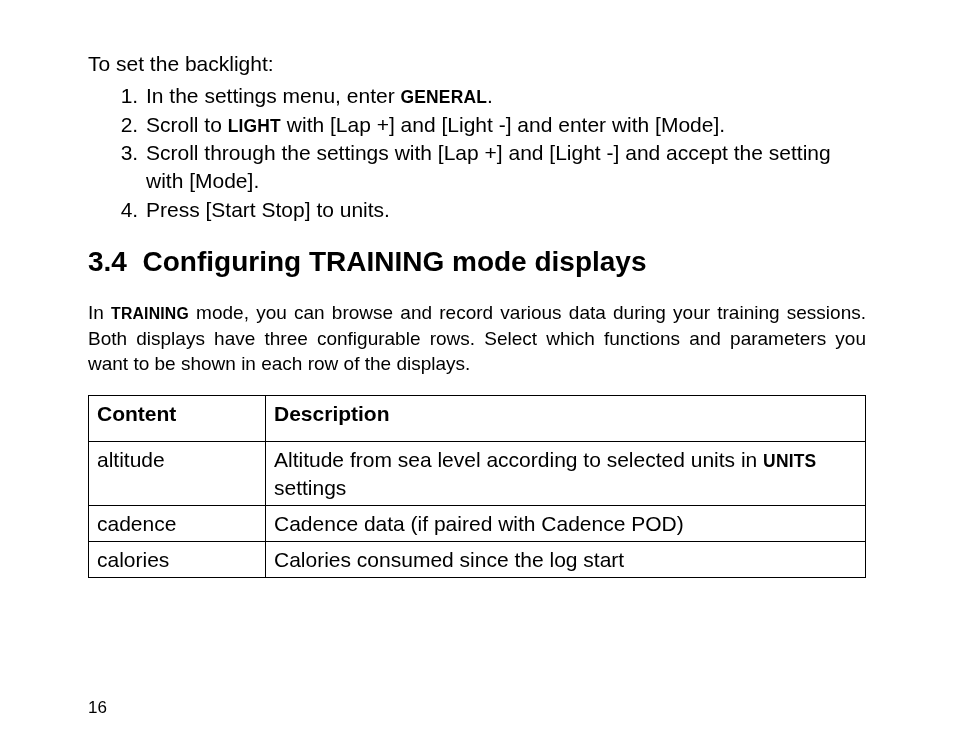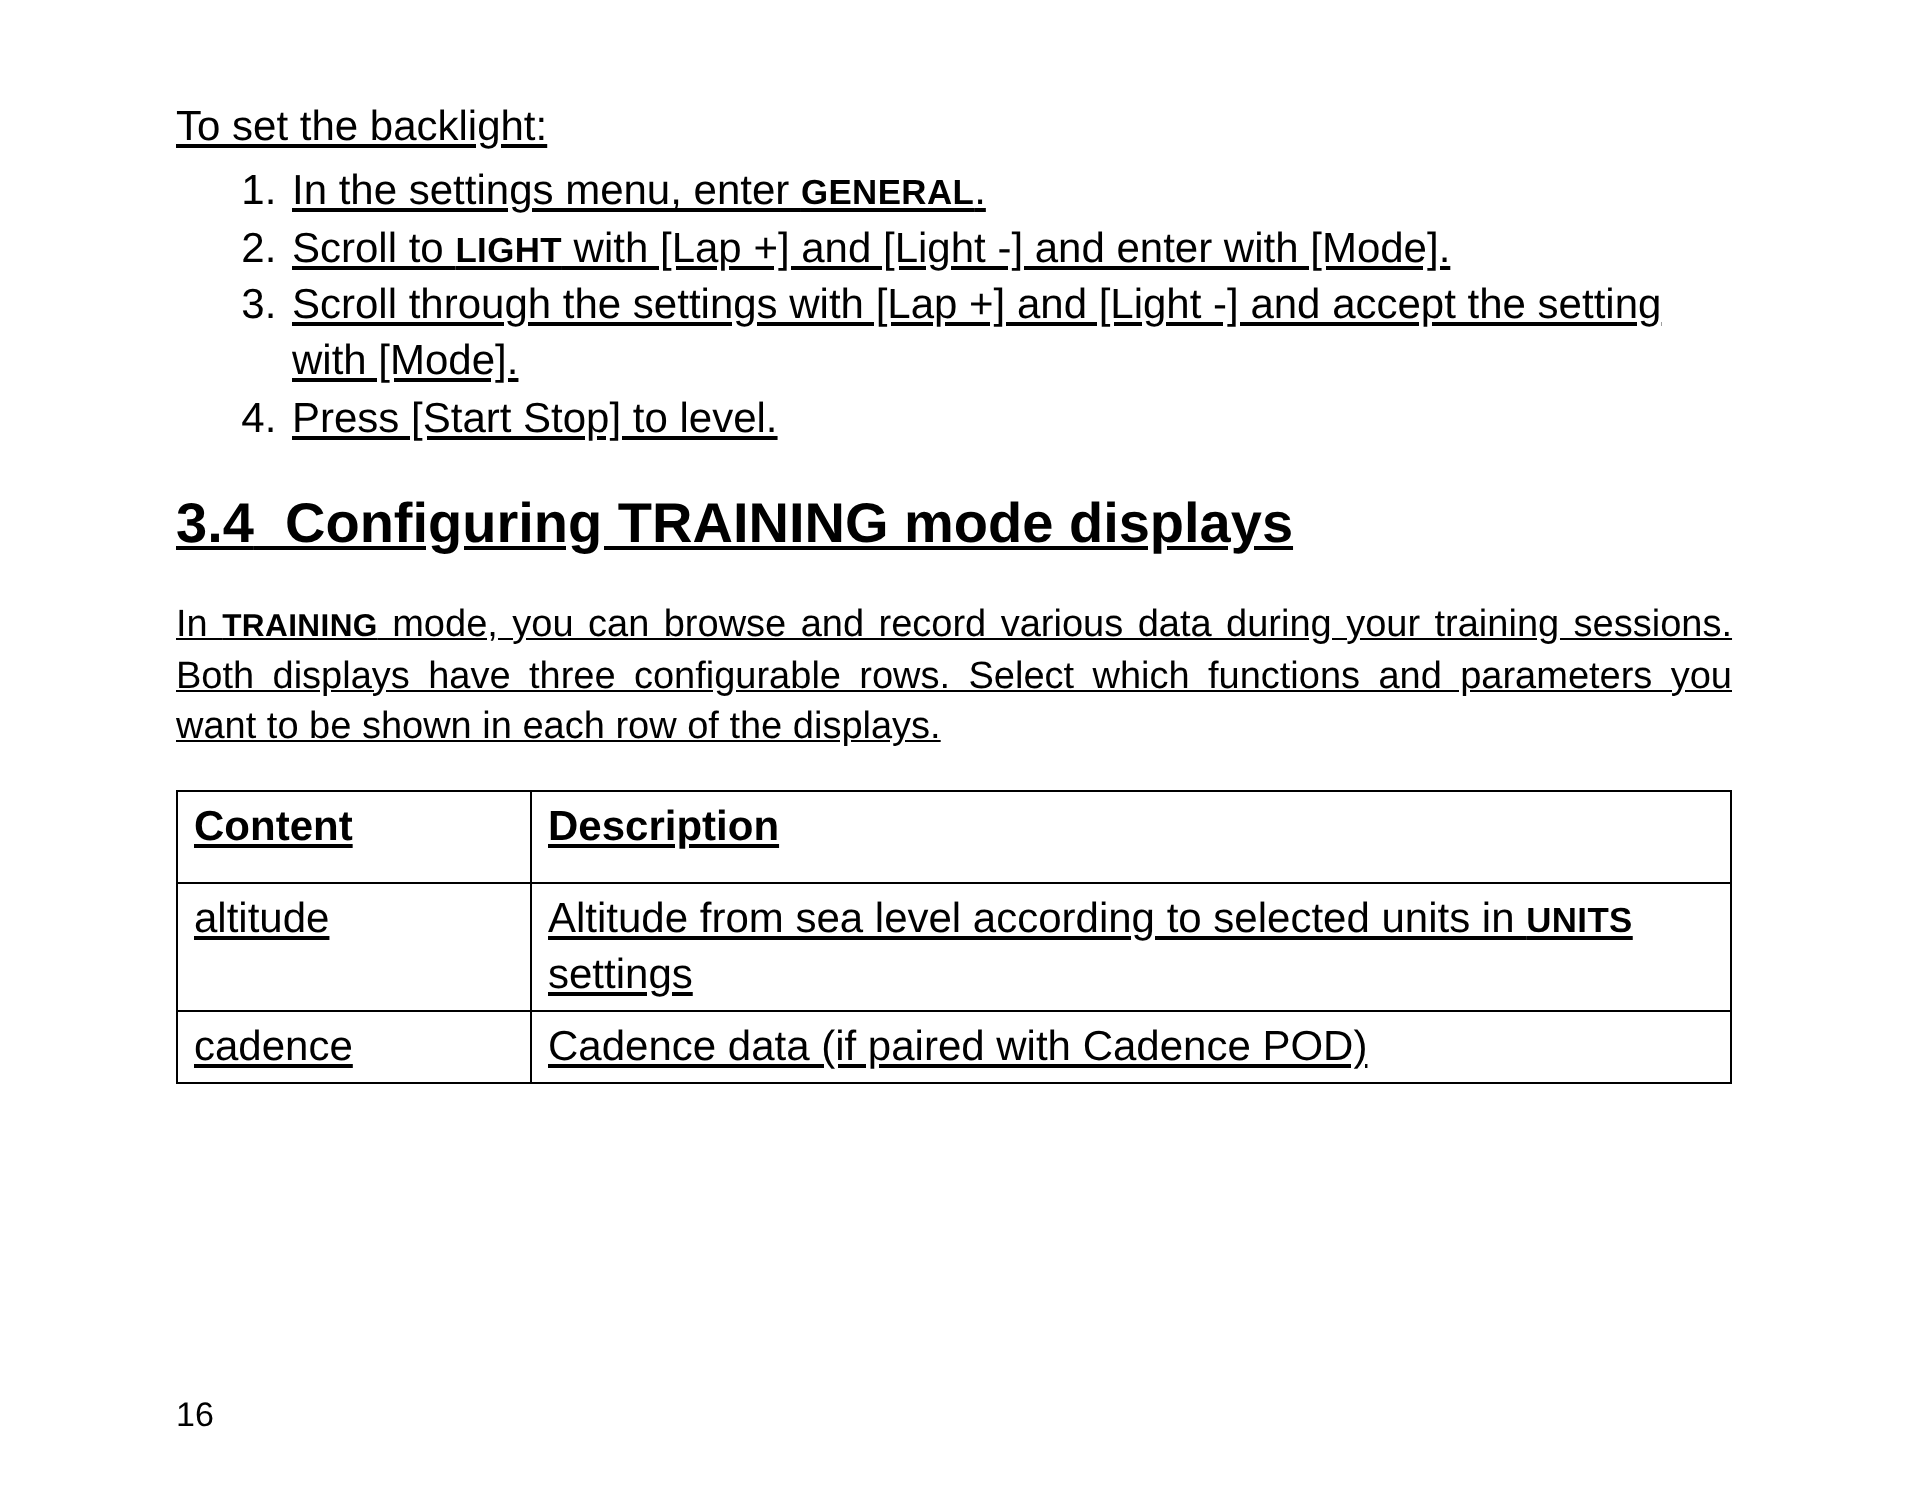--- a/index.html
+++ b/index.html
@@ -8,21 +8,20 @@
     background: #fff;
     font-family: "Segoe UI", "Helvetica Neue", Arial, sans-serif;
     color: #000;
   }
   .page {
     width: 954px;
     height: 752px;
     box-sizing: border-box;
     padding: 50px 88px 40px 88px;
     position: relative;
-    text-decoration: underline;
   }
   .lead {
     font-size: 21px;
     line-height: 1.35;
     margin: 0 0 4px 0;
   }
   ol.steps {
     margin: 0 0 18px 0;
     padding-left: 56px;
     font-size: 21px;
@@ -86,21 +85,21 @@
     <li>
       <span>In the settings menu, enter </span><span class="sc">GENERAL</span><span>.</span>
     </li>
     <li>
       <span>Scroll to </span><span class="sc">LIGHT</span><span> with [Lap +] and [Light -] and enter with [Mode].</span>
     </li>
     <li>
       <span>Scroll through the settings with [Lap +] and [Light -] and accept the setting with [Mode].</span>
     </li>
     <li>
-      <span>Press [Start Stop] to level.</span>
+      <span>Press [Start Stop] to units.</span>
     </li>
   </ol>
 
   <h2 class="section">
     <span>3.4</span>&nbsp;&nbsp;<span>Configuring TRAINING mode displays</span>
   </h2>
 
   <p class="body">
     <span>In </span><span class="sc">TRAINING</span><span> mode, you can browse and record various data during your training sessions. Both displays have three configurable rows. Select which functions and parameters you want to be shown in each row of the displays.</span>
   </p>
@@ -118,17 +117,23 @@
         <td>
           <span>Altitude from sea level according to selected units in </span><span class="sc">UNITS</span><span> settings</span>
         </td>
       </tr>
       <tr>
         <td class="content-col">cadence</td>
         <td>
           <span>Cadence data (if paired with Cadence POD)</span>
         </td>
       </tr>
+      <tr>
+        <td class="content-col">calories</td>
+        <td>
+          <span>Calories consumed since the log start</span>
+        </td>
+      </tr>
     </tbody>
   </table>
 
   <div class="page-num">16</div>
 </div>
 
 </body></html>

